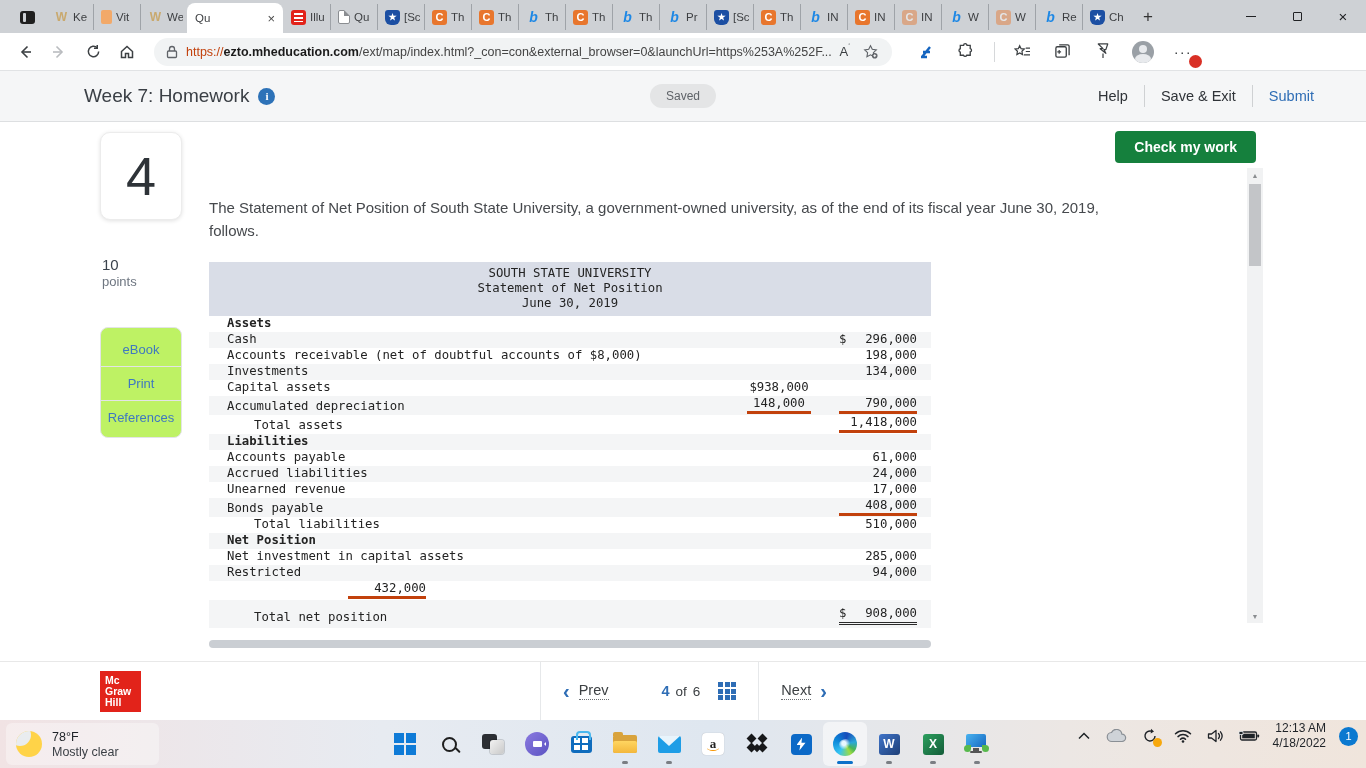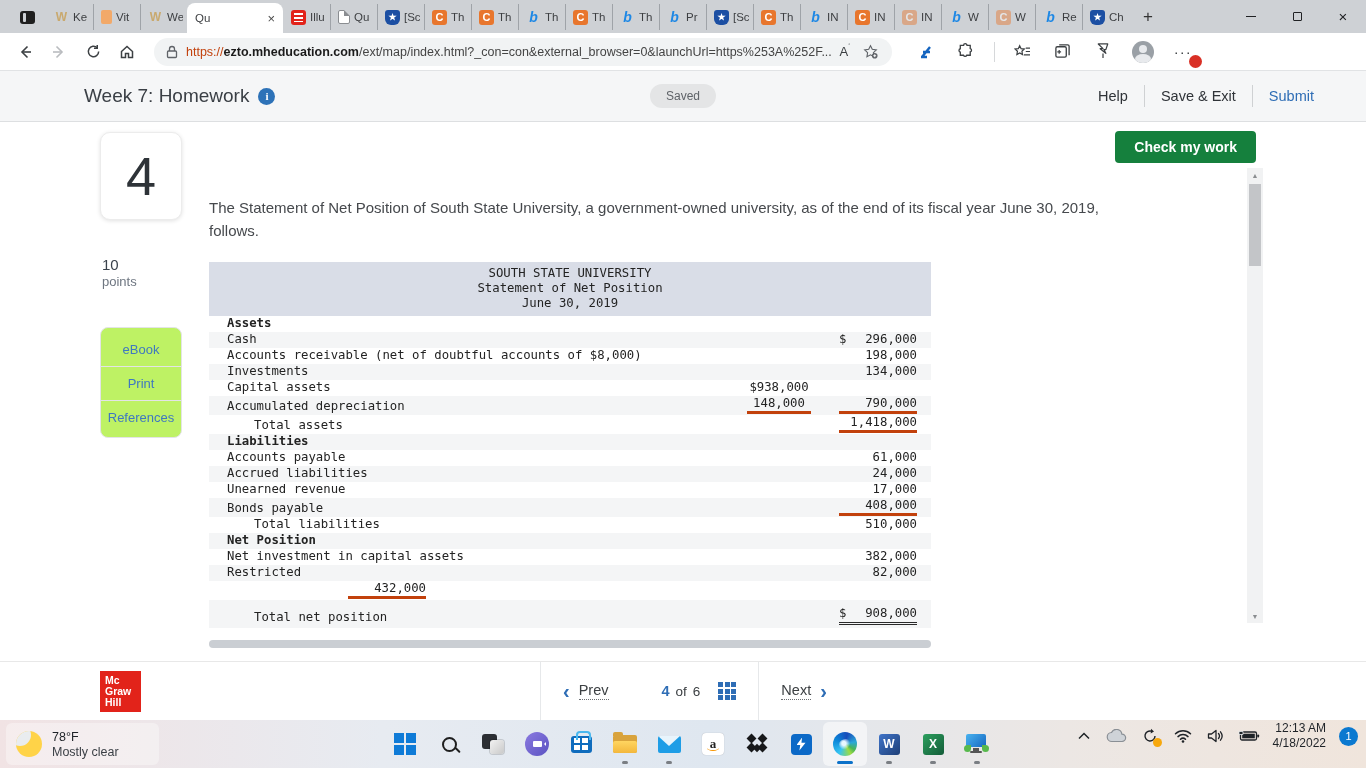--- a/index.html
+++ b/index.html
@@ -539,30 +539,30 @@
             <span class="cell-right">
               <span></span>
             </span>
             <span class="cell-pad"></span>
           </div>
           <div class="st-row">
             <span class="lab">Net investment in capital assets</span>
             <span class="cell-mid"></span>
             <span class="cell-gap"></span>
             <span class="cell-right">
-              <span>382,000</span>
+              <span>285,000</span>
             </span>
             <span class="cell-pad"></span>
           </div>
           <div class="st-row stripe">
             <span class="lab">Restricted</span>
             <span class="cell-mid"></span>
             <span class="cell-gap"></span>
             <span class="cell-right">
-              <span>82,000</span>
+              <span>94,000</span>
             </span>
             <span class="cell-pad"></span>
           </div>
           <div class="st-row">
             <span class="cell-mid"></span>
             <span class="cell-gap"></span>
             <span class="cell-right u">
               <span>432,000</span>
             </span>
             <span class="cell-pad"></span>

